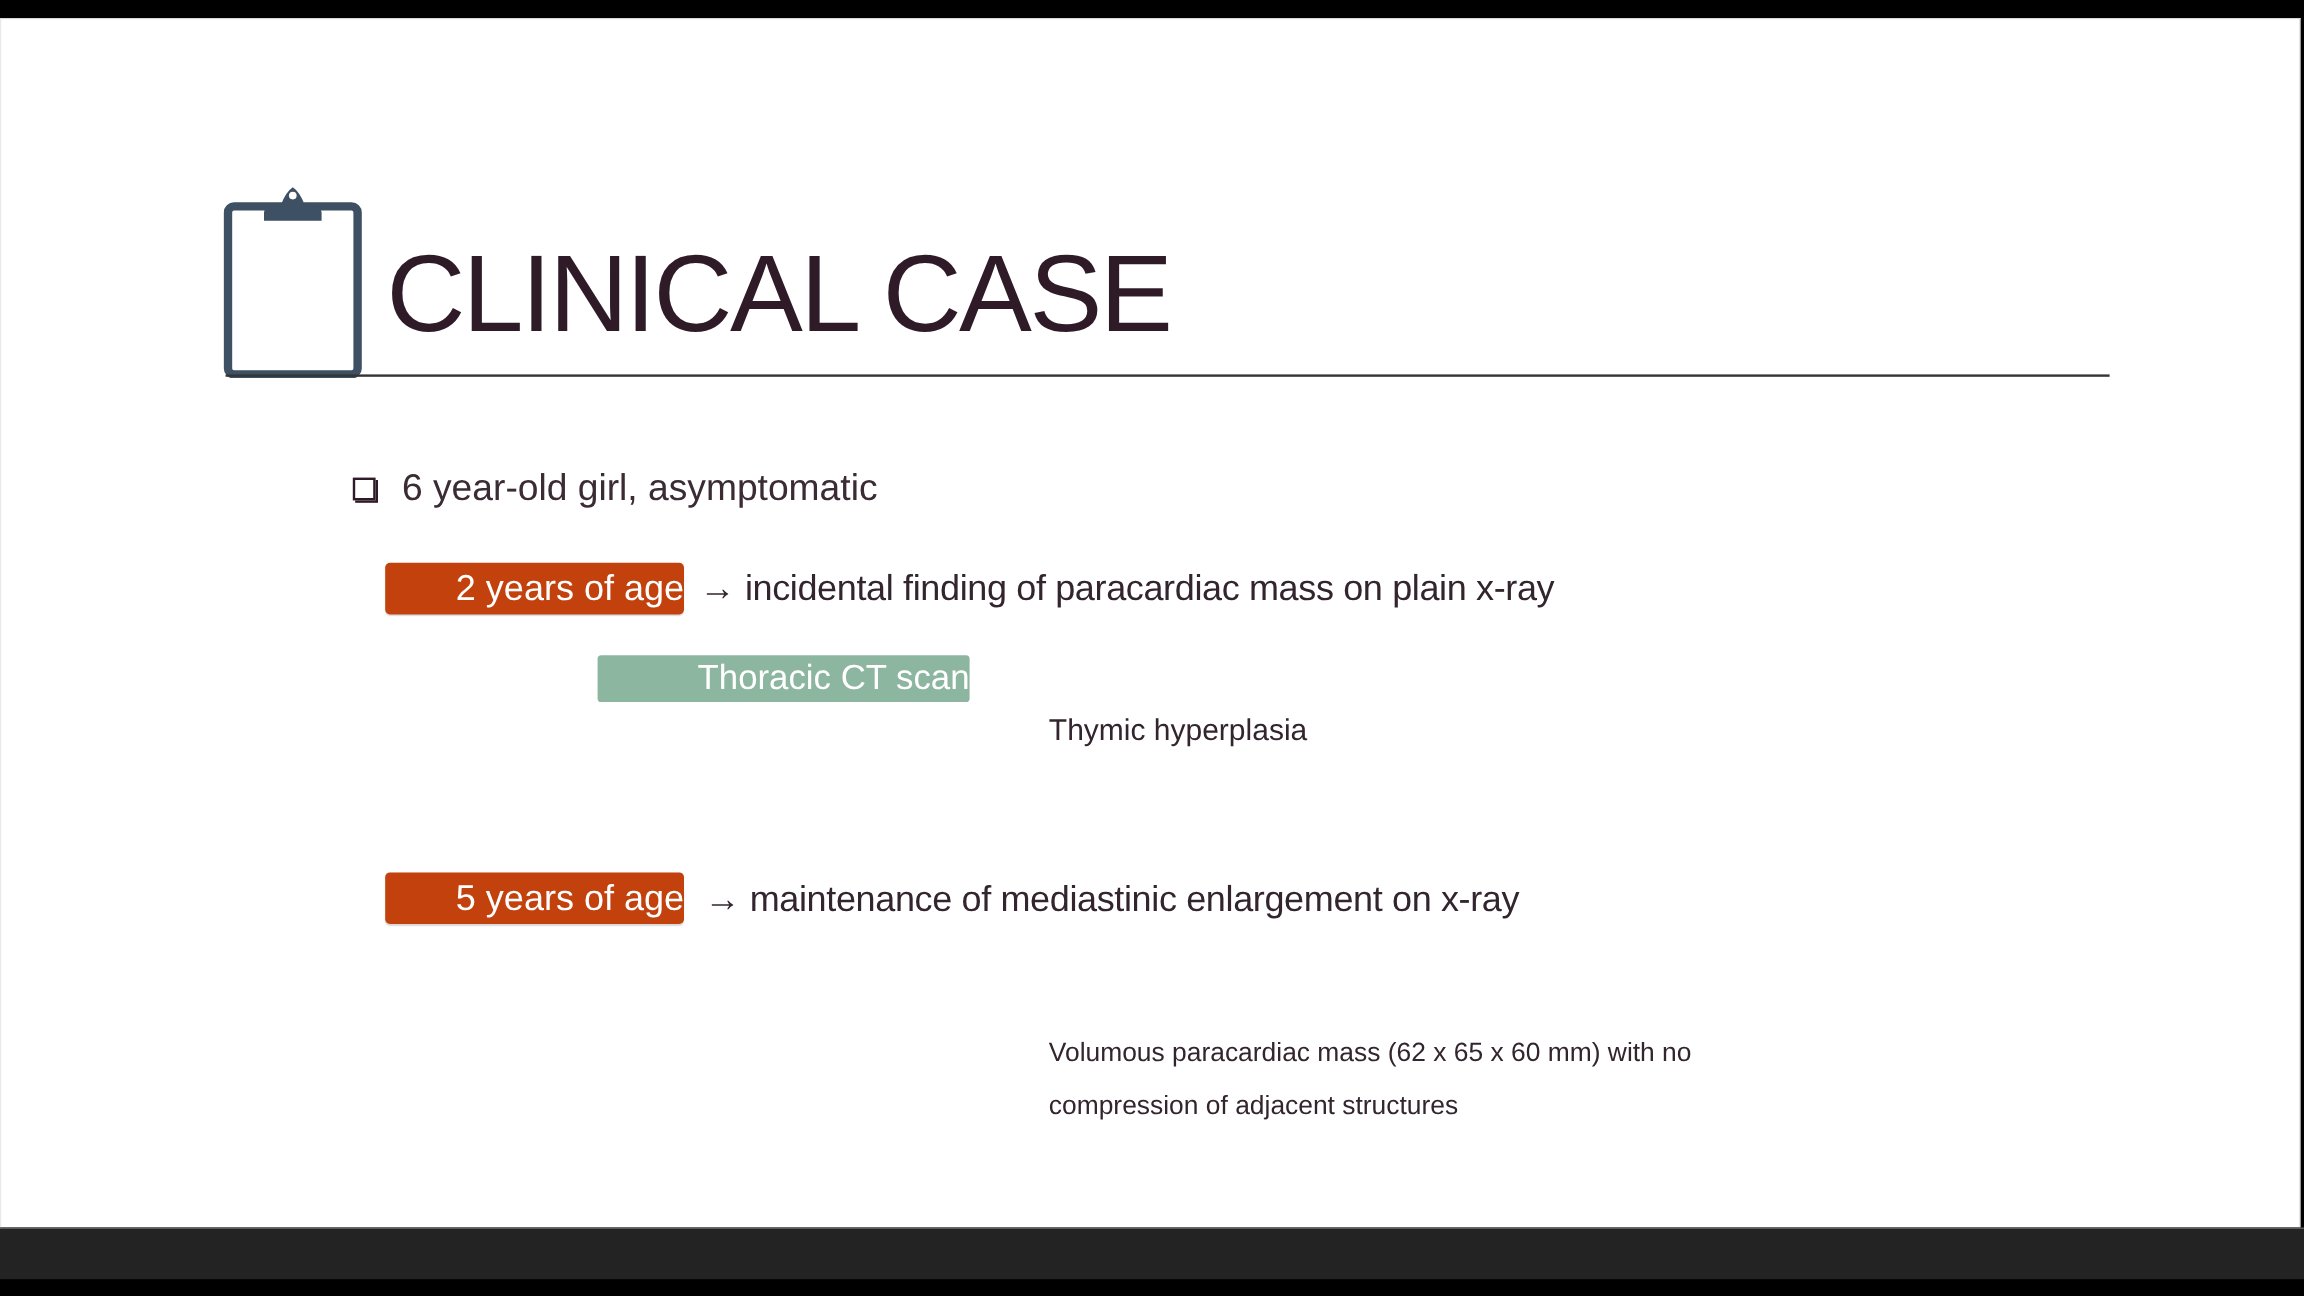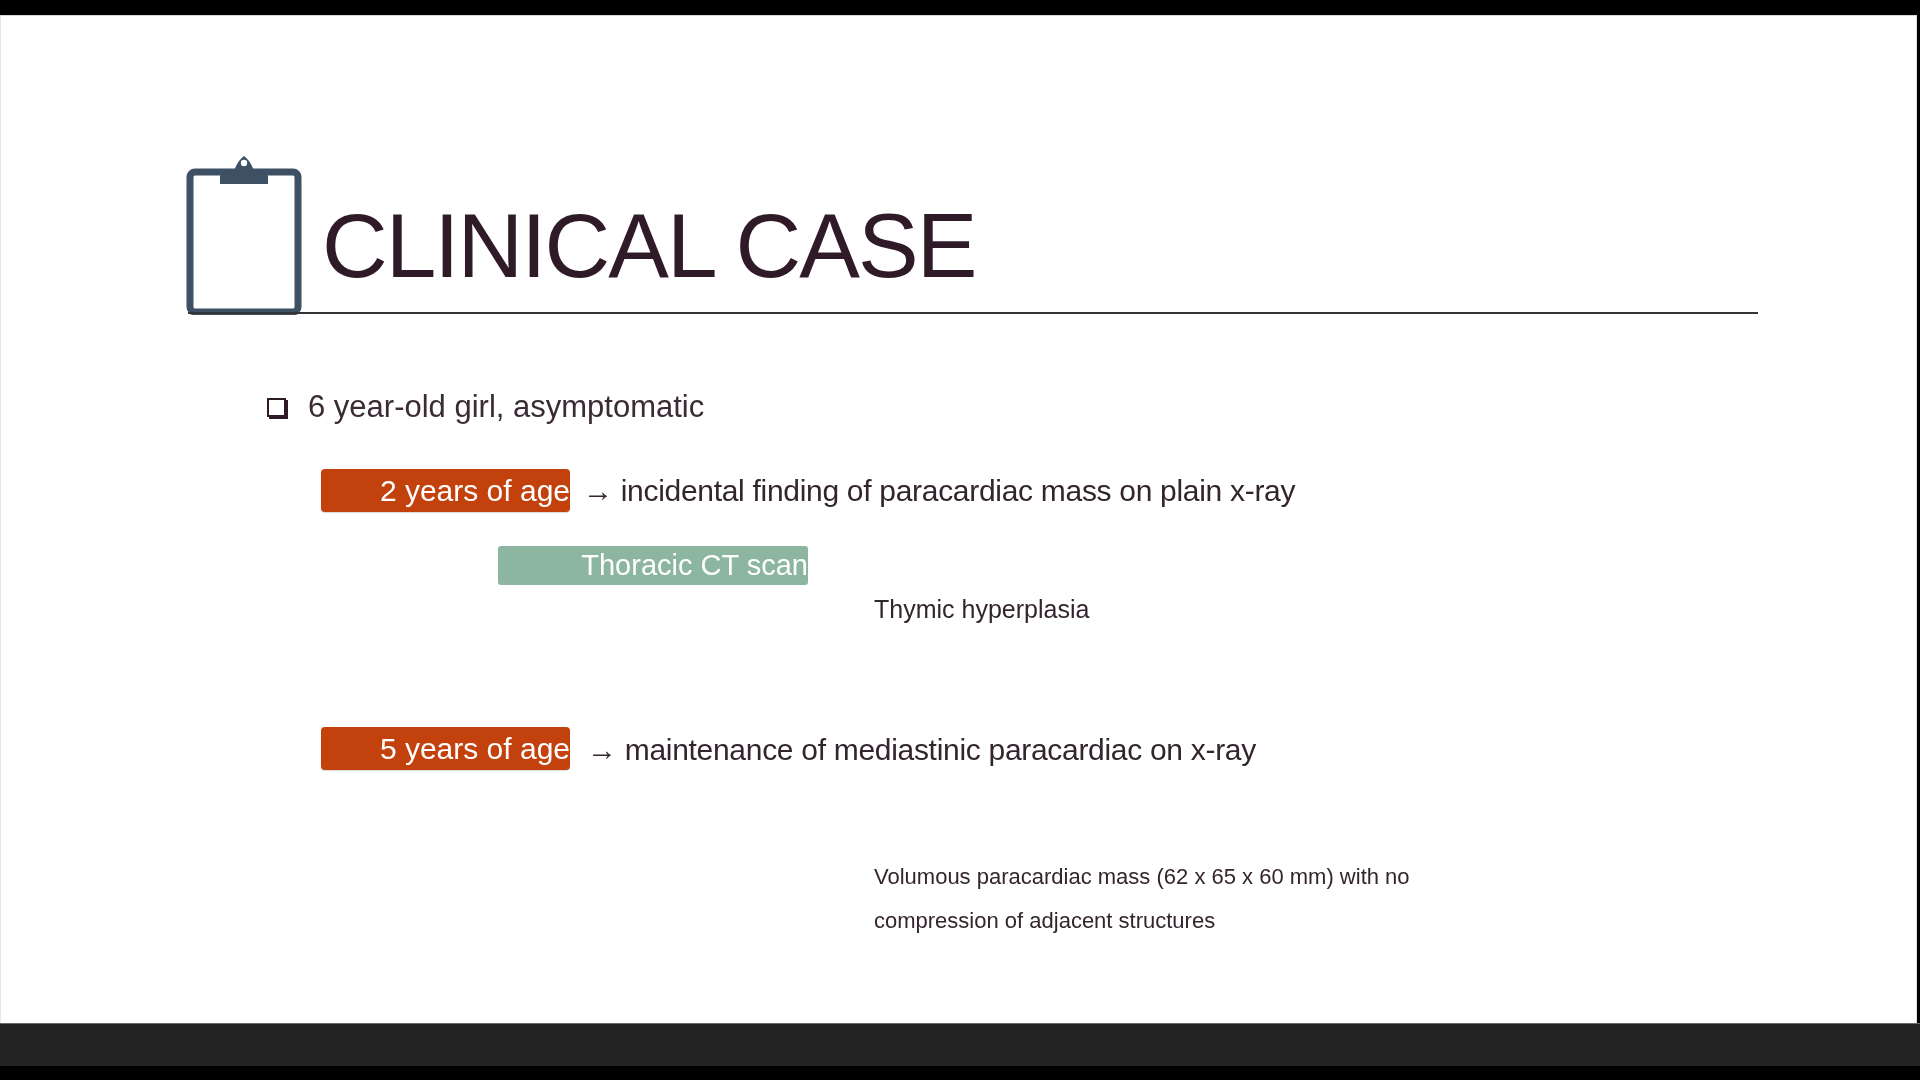--- a/index.html
+++ b/index.html
@@ -51,21 +51,21 @@
     white-space: nowrap;
   }
   .title-rule {
     position: absolute;
     left: 188px; top: 312px;
     width: 1570px; height: 2px;
     background: #353535;
   }
   .bullet-row {
     position: absolute;
-    left: 267px; top: 386px;
+    left: 294px; top: 386px;
     height: 42px;
     display: flex;
     align-items: center;
   }
   .bullet-box {
     width: 19px; height: 19px;
     border: 2px solid #2f1b27;
     box-shadow: 2px 2px 0 #2f1b27;
     box-sizing: border-box;
     margin-right: 22px;
@@ -163,18 +163,18 @@
   </div>
 
   <div class="age-badge" style="top:469px;">2 years of age</div>
   <div class="age-text" style="left:583px; top:469px;">→ incidental finding of paracardiac mass on plain x-ray</div>
 
   <div class="exam-badge" style="top:546px;">Thoracic CT scan</div>
   <div class="exam-text ct" style="top:546px;">Thymic hyperplasia</div>
 
 
   <div class="age-badge" style="top:727px;">5 years of age</div>
-  <div class="age-text" style="left:587px; top:728px;">→ maintenance of mediastinic paracardiac on x-ray</div>
+  <div class="age-text" style="left:587px; top:728px;">→ maintenance of mediastinic enlargement on x-ray</div>
 
   <div class="exam-text mri" style="top:811px;">Volumous paracardiac mass (62 x 65 x 60 mm) with no compression of adjacent structures</div>
 
   <div class="bottom-bar"></div>
 </div>
 
 </body></html>

